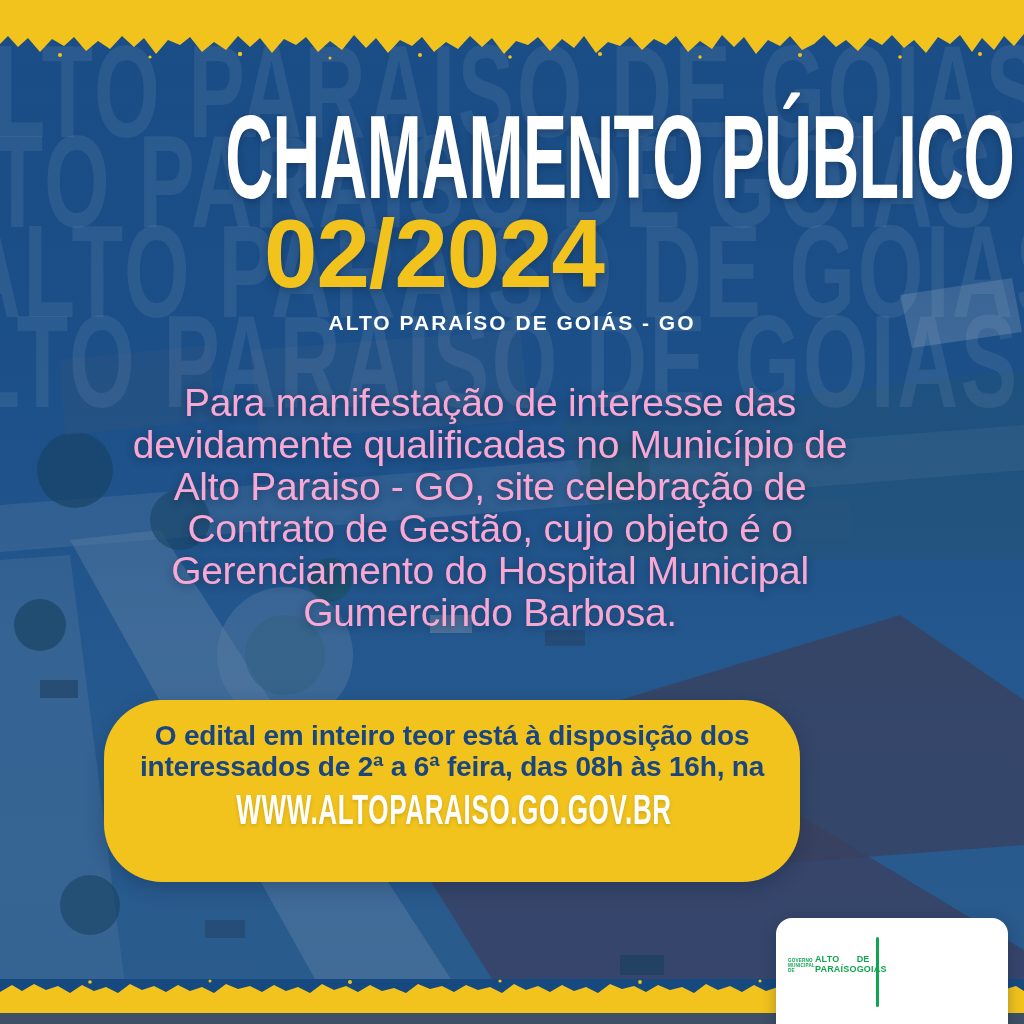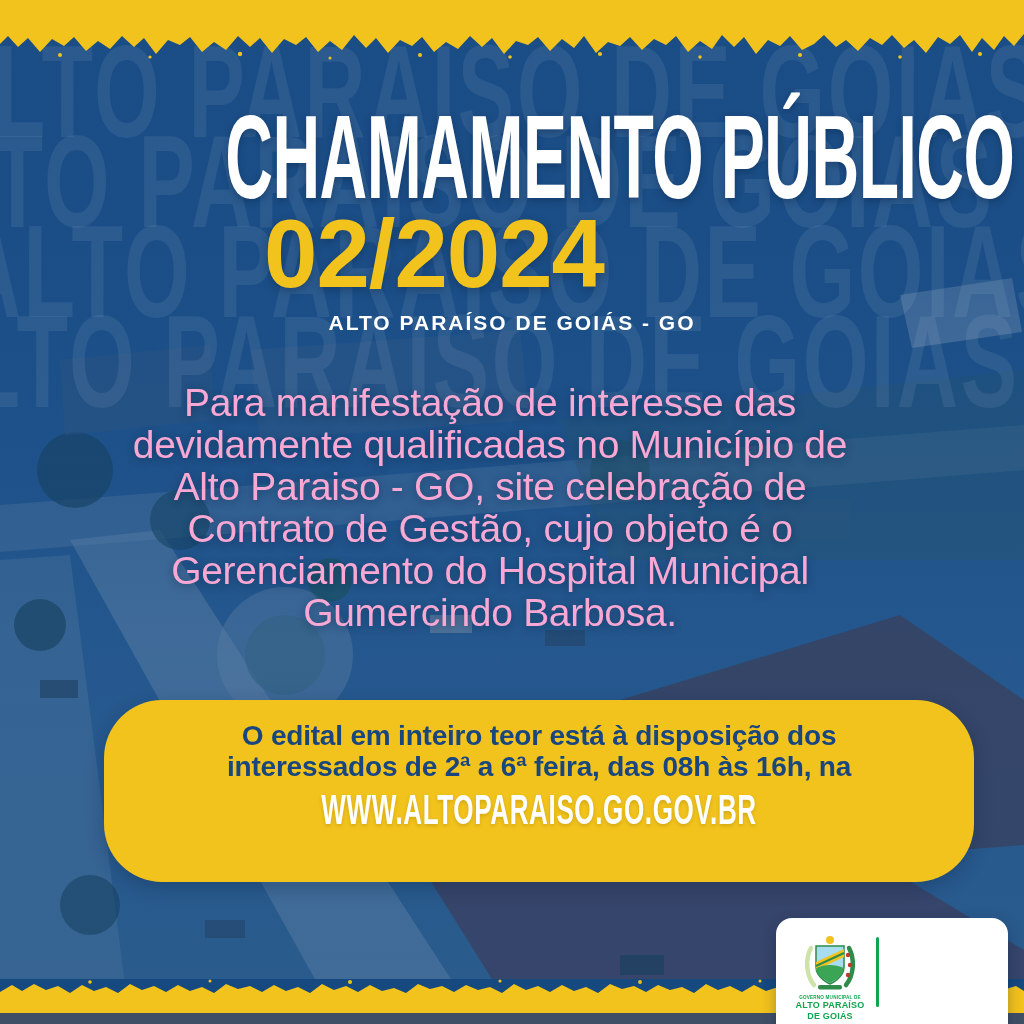--- a/index.html
+++ b/index.html
@@ -38,40 +38,40 @@
     font-size:21px;font-weight:bold;color:#FFFFFF;letter-spacing:2px;
   }
   
   .body-text{
     position:absolute;top:382px;left:0;width:980px;z-index:4;text-align:center;
     color:#f9a8d4;font-weight:normal;font-size:39px;line-height:42px;
     letter-spacing:-0.3px;text-shadow:0 2px 8px rgba(8,30,60,.45);
   }
   
   .notice-box{
-    position:absolute;left:104px;top:700px;width:870px;height:182px;z-index:5;
+    position:absolute;left:104px;top:700px;width:696px;height:182px;z-index:5;
     background:#F2C31C;border-radius:58px;text-align:center;
     padding-top:21px;box-shadow:0 6px 18px rgba(5,25,55,.25);
   }
   .notice-line{
     color:#1A4680;font-weight:bold;font-size:28px;line-height:30.5px;
     letter-spacing:-0.2px;
   }
   .notice-site{
     margin-top:7px;color:#FFFFFF;font-weight:bold;font-size:42px;line-height:1;
     white-space:nowrap;transform:scaleX(0.62);transform-origin:center top;
     letter-spacing:1px;text-shadow:0 2px 5px rgba(120,90,0,.25);
   }
   
   .footer-card{
     position:absolute;left:776px;top:918px;width:232px;height:130px;z-index:7;
     background:#FFFFFF;border-radius:16px;display:flex;align-items:flex-start;
     padding:17px 10px 0 12px;box-shadow:0 4px 14px rgba(5,25,55,.3);
   }
-  .crest-col{width:84px;display:flex;flex-direction:column;align-items:center;}
+  .crest-col{width:84px;display:flex;flex-direction:row;align-items:center;}
   .gov-label{font-size:4.6px;font-weight:bold;color:#0FA54F;letter-spacing:.2px;margin-top:2px;}
   .gov-name{font-size:9px;font-weight:bold;color:#0FA54F;line-height:10.5px;letter-spacing:.2px;}
   .v-divider{width:3px;height:70px;background:#0FA54F;border-radius:2px;margin:2px 8px 0 4px;}
   .sec-col{padding-top:1px;}
   .sec-line{font-size:15px;font-weight:bold;color:#0FA54F;line-height:18.5px;letter-spacing:.2px;}
 </style>
 </head>
 <body>
 
 <div class="poster">

